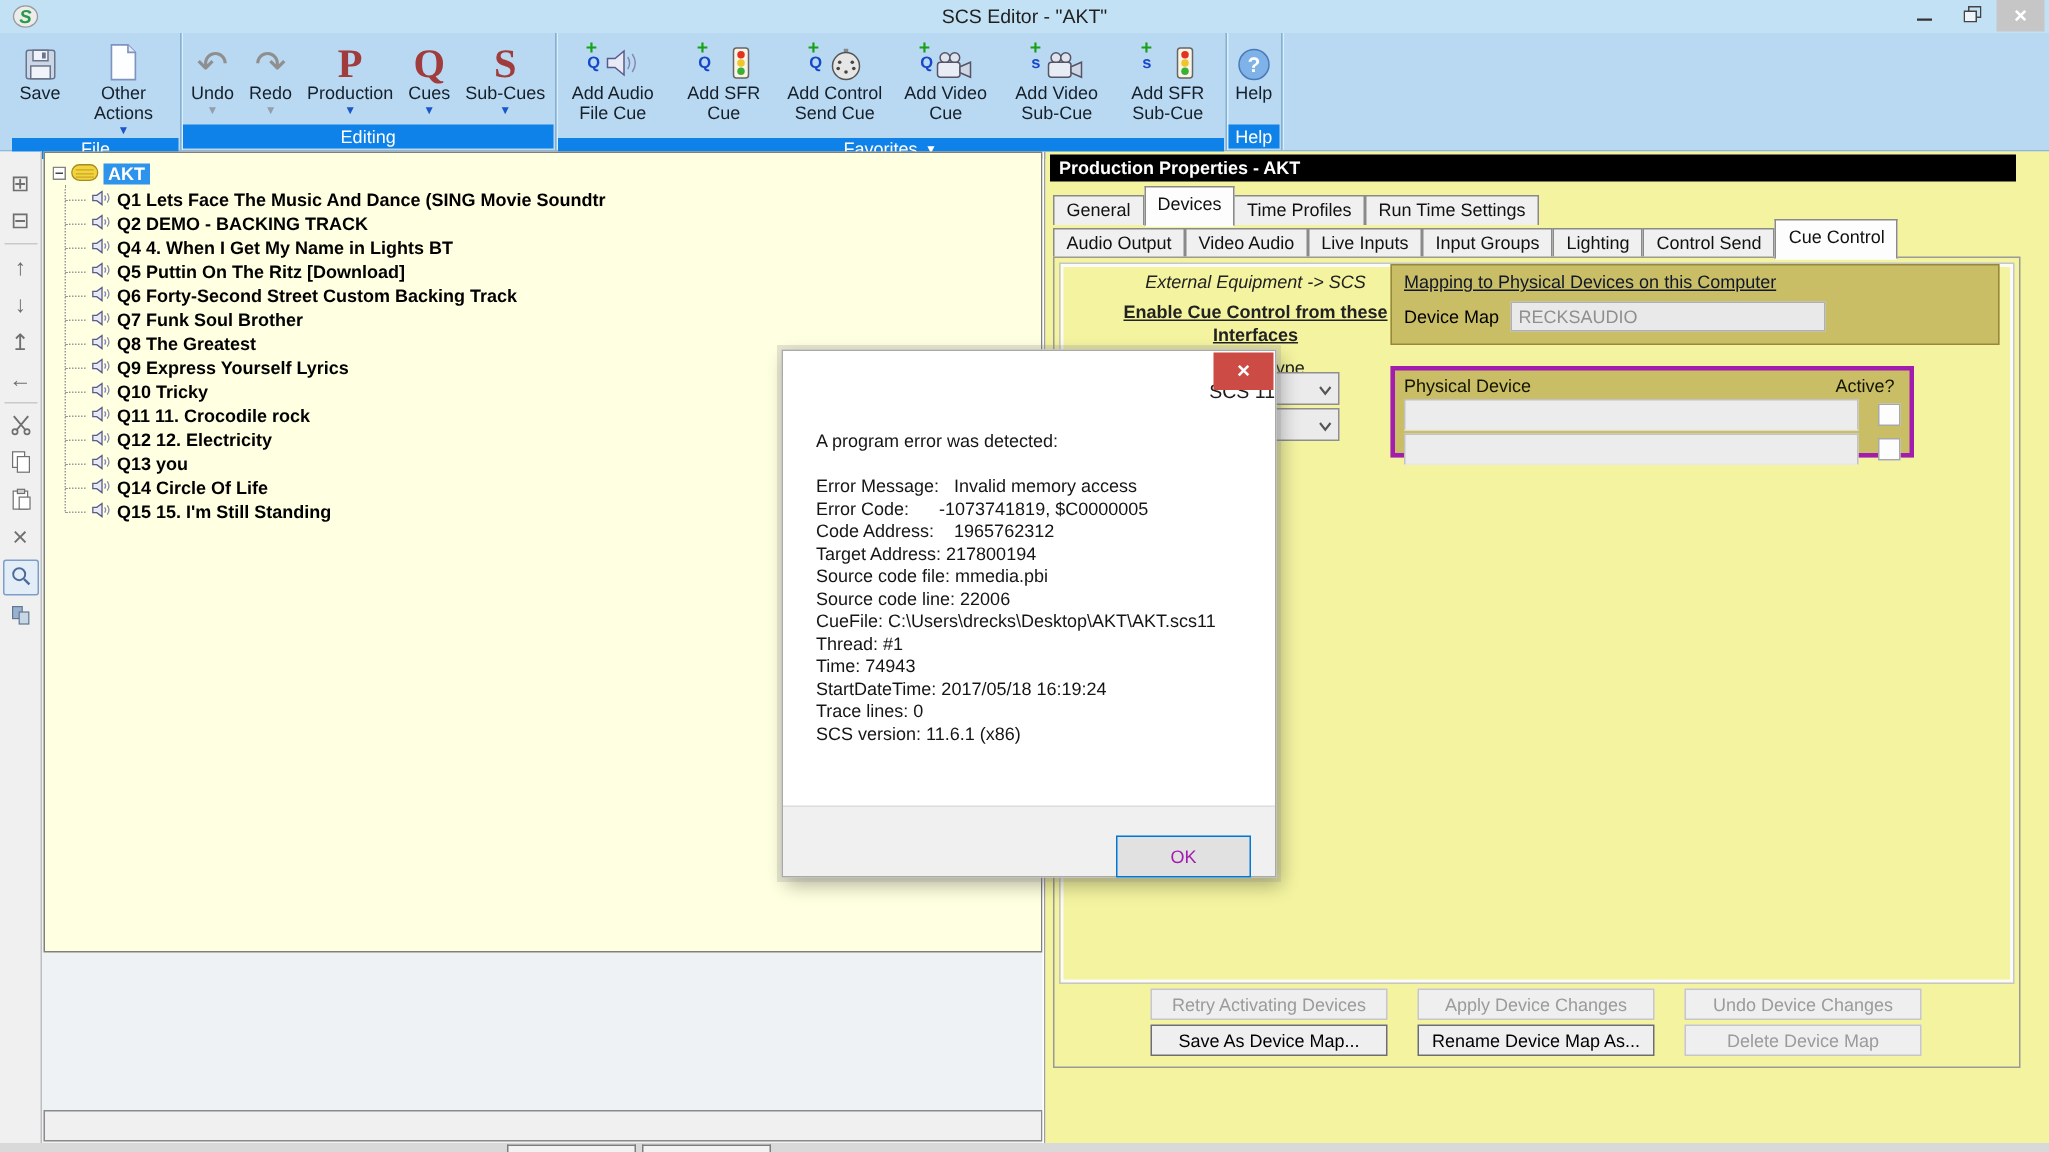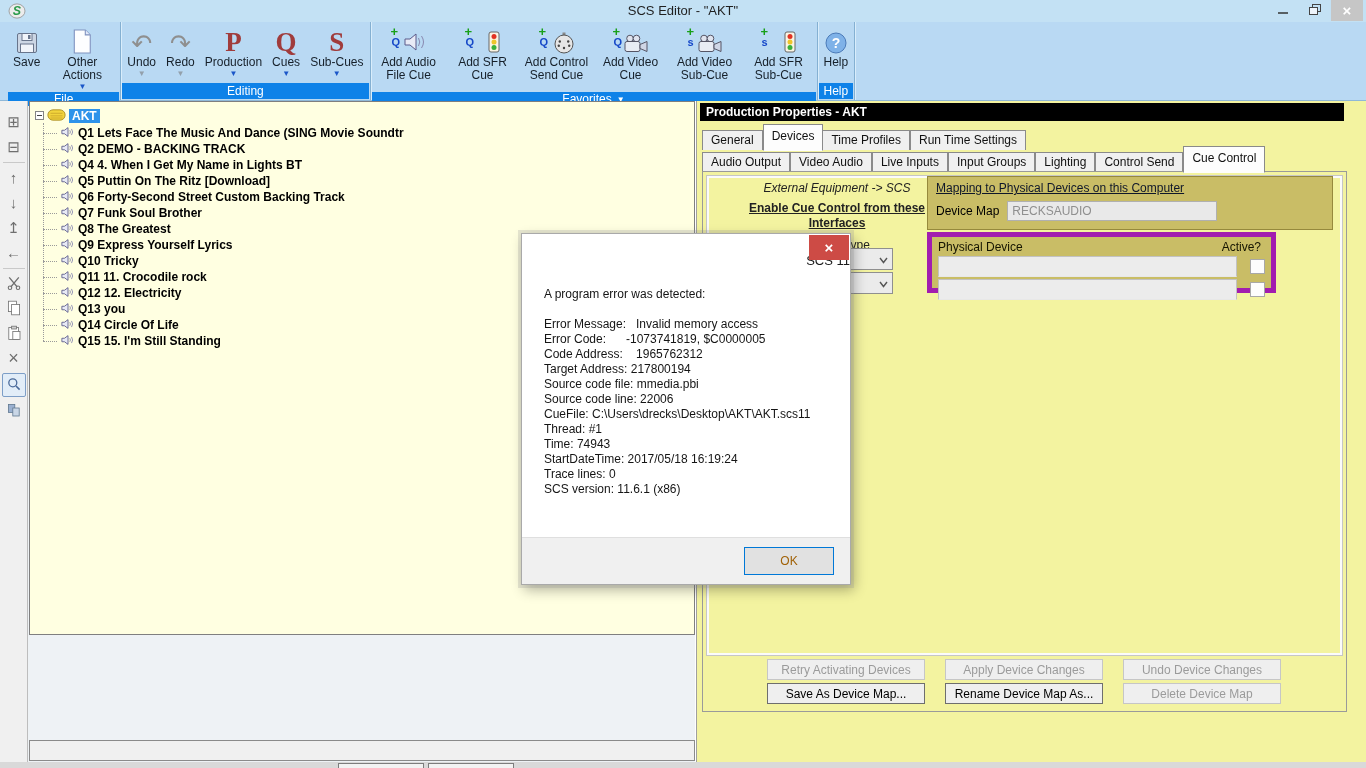--- a/index.html
+++ b/index.html
@@ -63,37 +63,37 @@
   .leftcol{position:absolute;left:30px;top:5px;width:200px;text-align:center;color:#222}
   .lc-italic{font-style:italic;margin-bottom:6px}
   .lc-bold{font-weight:bold;text-decoration:underline;line-height:15px}
   .lc-dev{margin-top:7px}
   .combo{position:absolute;left:96px;width:90px;height:22px;background:#ebebeb;border:1px solid #8f8f8f;box-sizing:border-box}
   .combo svg{position:absolute;right:4px;top:8px}
   .oliveA{position:absolute;left:220px;top:0;width:406px;height:54px;background:var(--olive);border:1px solid #96893c;box-sizing:border-box;padding:4px 8px}
   .mapheading{font-weight:normal;text-decoration:underline;color:#0f172a}
   .dmrow{display:flex;align-items:center;margin-top:6px;gap:8px}
   .dminput{width:200px;height:18px;background:#e9e9e9;border:1px solid #b0b0b0;color:#8f8f8f;font-size:12px;font-family:"Liberation Sans",sans-serif;padding:0 4px}
-  .oliveB{position:absolute;left:220px;top:56px;width:349px;height:61px;background:var(--olive);border:5px solid #a21caf;box-sizing:border-box;padding:2px 6px}
+  .oliveB{position:absolute;left:220px;top:68px;width:349px;height:61px;background:var(--olive);border:3px solid #a21caf;box-sizing:border-box;padding:2px 6px}
   .pdhead{display:flex;justify-content:space-between;color:#141400;padding:1px 4px 2px 0}
   .pdrow{display:flex;align-items:center;margin-bottom:2px}
   .pdfield{flex:1;height:19px;background:#ececec;border:1px solid #c2c2c2;border-bottom-color:#e8e8e8}
   .cb{width:13px;height:13px;background:#fdfdfd;border:1px solid #a8a8a8;margin-left:13px}
   .btnrow{position:absolute;left:64px;display:flex;gap:20px}
   .btnrow1{top:487px}.btnrow2{top:511px}
   .dbtn{width:158px;height:21px;background:#efefef;border:1px solid #6e6e6e;display:flex;align-items:center;justify-content:center;font-size:12px;color:#000;box-sizing:border-box}
   .dbtn.disabled{color:#9b9b9b;border-color:#c6c6c6}
   
   .dialog{position:absolute;left:521px;top:233px;width:328px;height:350px;background:#fff;border:1px solid #a9a9a9;box-shadow:0 0 0 3px rgba(150,150,150,.25),3px 5px 12px rgba(0,0,0,.3);z-index:50}
   .dtitle{height:28px;text-align:right;font-size:13px;color:#1c1c1c;padding-top:19px;box-sizing:border-box}
   .dclose{position:absolute;right:1px;top:1px;width:40px;height:25px;background:var(--dialog_close_red);display:flex;align-items:center;justify-content:center}
   .dbody{position:absolute;left:0;top:29px;right:0;bottom:47px;padding:24px 0 0 22px;font-size:12px;color:#151515}
   .dline{height:15px;line-height:15px;white-space:pre}
   .dfoot{position:absolute;left:0;right:0;bottom:0;height:46px;background:#f0f0f0;border-top:1px solid #dfdfdf}
-  .okbtn{position:absolute;right:16px;top:9px;width:88px;height:26px;background:#e1e1e1;border:1px solid var(--ok_border_blue);display:flex;align-items:center;justify-content:center;font-size:12px;color:#a16207}
+  .okbtn{position:absolute;right:16px;top:19px;width:88px;height:26px;background:#e1e1e1;border:1px solid var(--ok_border_blue);display:flex;align-items:center;justify-content:center;font-size:12px;color:#a21caf}
 </style>
 </head>
 <body>
 
 <div class="titlebar">
   <span class="applogo"><svg width="18" height="16" viewBox="0 0 20 18">
         <ellipse cx="10" cy="9" rx="9" ry="8" fill="#ececec" stroke="#9a9a9a"></ellipse>
         <text x="10" y="14" text-anchor="middle" font-size="14" font-weight="bold" font-style="italic" fill="#2a9a4a">S</text>
       </svg></span>
   <div class="wtitle">SCS Editor - "AKT"</div>

